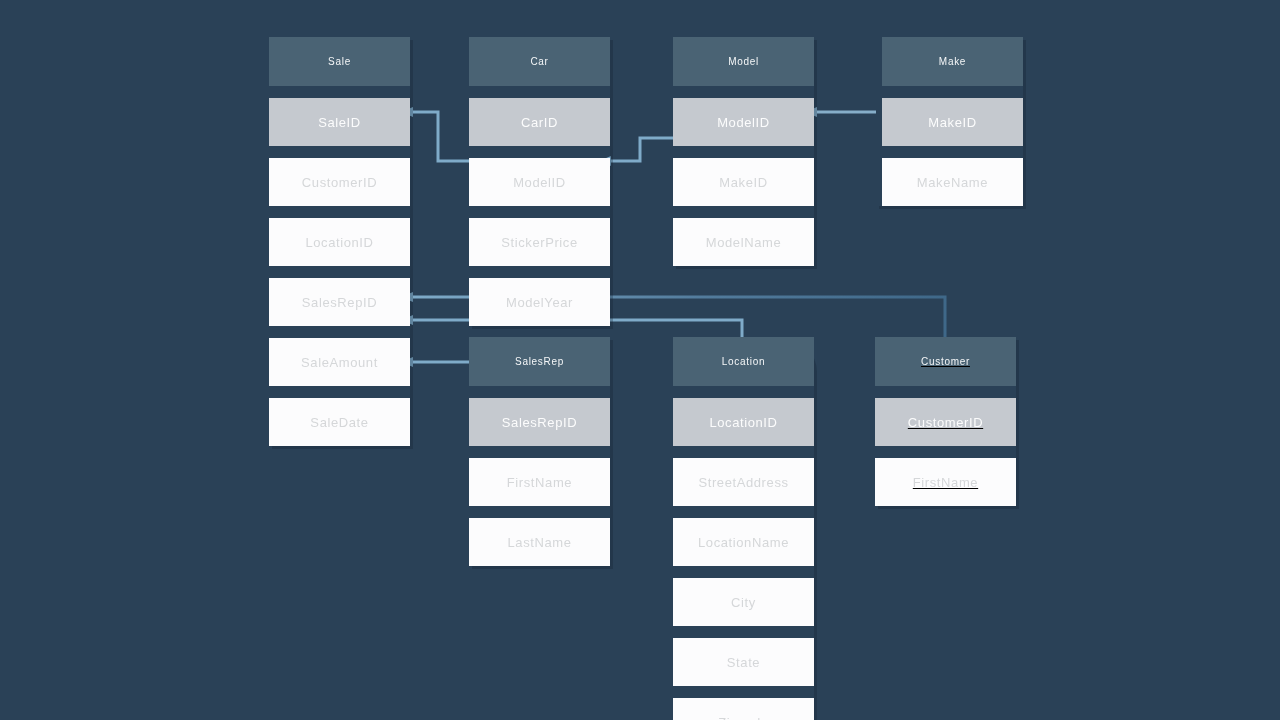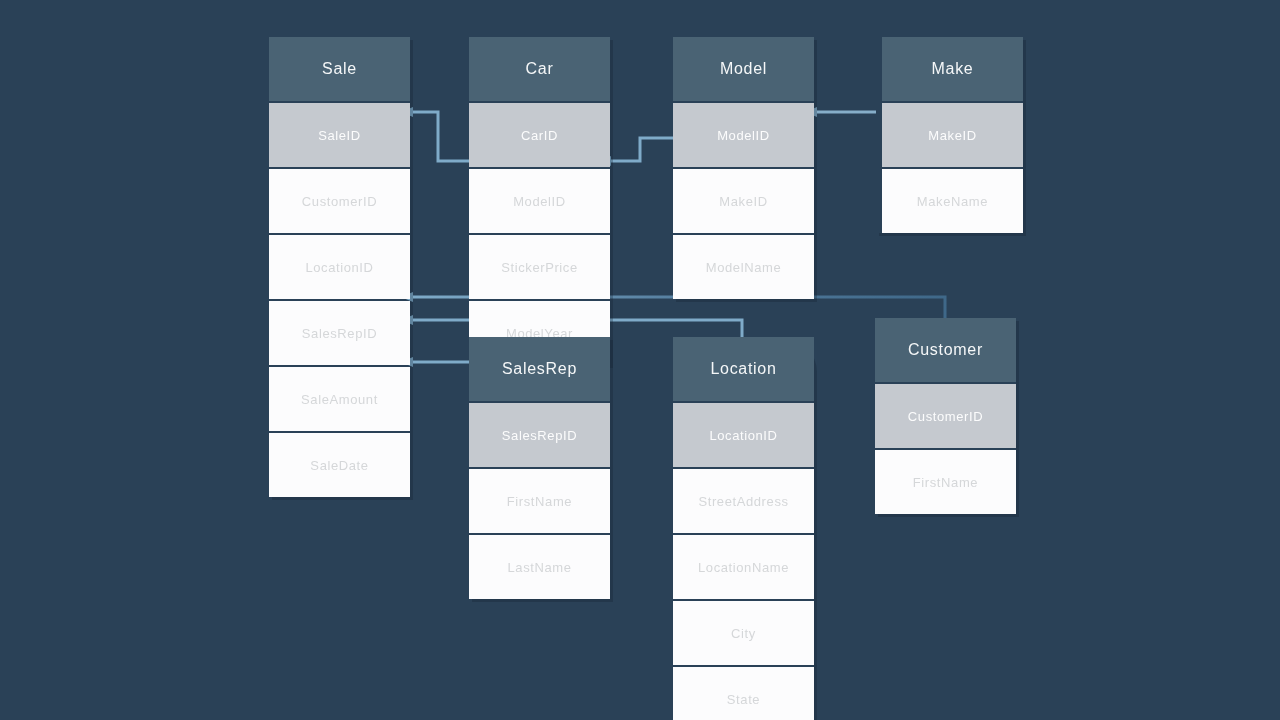--- a/index.html
+++ b/index.html
@@ -8,26 +8,26 @@
     background:#2a4157;
     font-family:"Liberation Sans", sans-serif;
   }
   #canvas{position:relative;width:1280px;height:720px;background:#2a4157;}
   #connectors{position:absolute;left:0;top:0;pointer-events:none;}
   .table{
     position:absolute;width:141px;
     box-shadow:3px 3px 0 rgba(18,33,47,0.28);
   }
   .t-header{
-    height:64px;background:#4a6374;color:#f5f7f8;
+    height:49px;background:#4a6374;color:#f5f7f8;
     display:flex;align-items:center;justify-content:center;
-    font-size:16px;letter-spacing:0.7px;
+    font-size:10px;letter-spacing:0.7px;
   }
   .t-row{
-    height:64px;margin-top:2px;background:#fcfcfd;color:#d5d7d9;
+    height:48px;margin-top:12px;background:#fcfcfd;color:#d5d7d9;
     display:flex;align-items:center;justify-content:center;
     font-size:13px;letter-spacing:0.6px;
   }
   .t-row.pk{
     background:#c5c9cf;color:rgba(255,255,255,0.95);
   }
 </style>
 </head>
 <body>
 
@@ -96,18 +96,18 @@
     </div>
     <div class="table" style="left: 673px; top: 337px; border-radius: 32px;">
       <div class="t-header">Location</div>
       <div class="t-row pk">LocationID</div>
       <div class="t-row">StreetAddress</div>
       <div class="t-row">LocationName</div>
       <div class="t-row">City</div>
       <div class="t-row">State</div>
       <div class="t-row">Zipcode</div>
     </div>
-    <div class="table" style="left: 875px; top: 318px;">
+    <div class="table" style="left: 875px; top: 337px; text-decoration: underline;">
       <div class="t-header">Customer</div>
       <div class="t-row pk">CustomerID</div>
       <div class="t-row">FirstName</div>
     </div>
   </div>
 
 </body></html>

